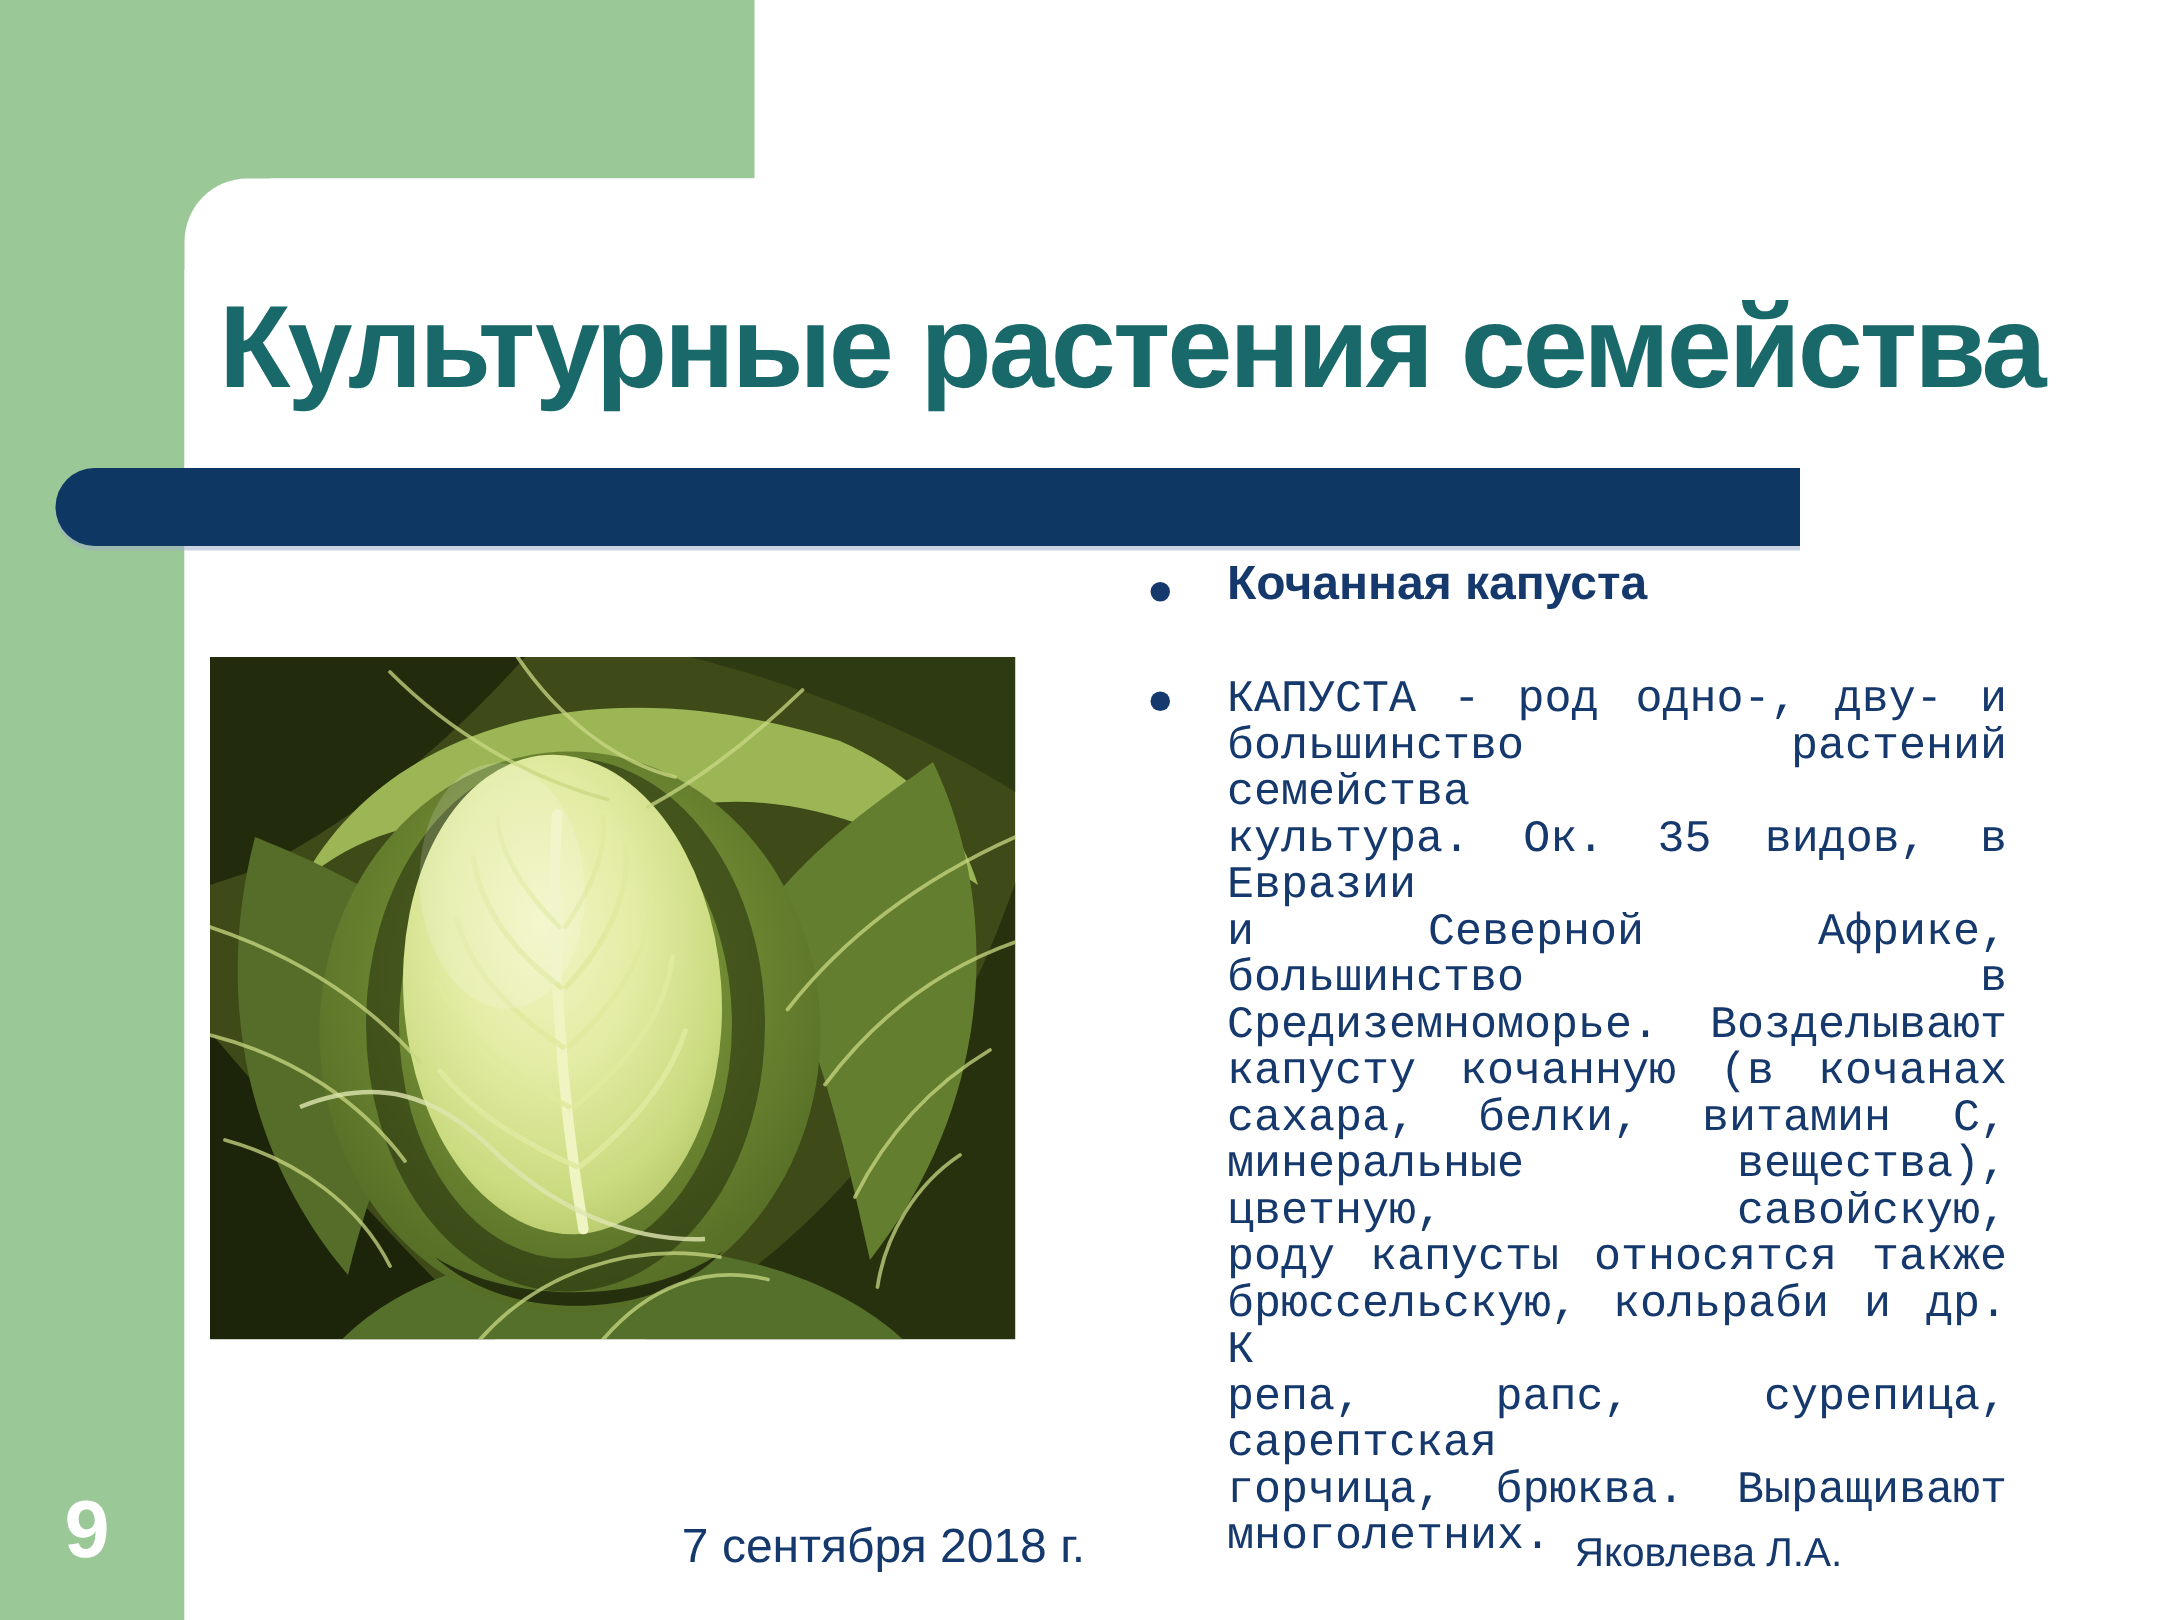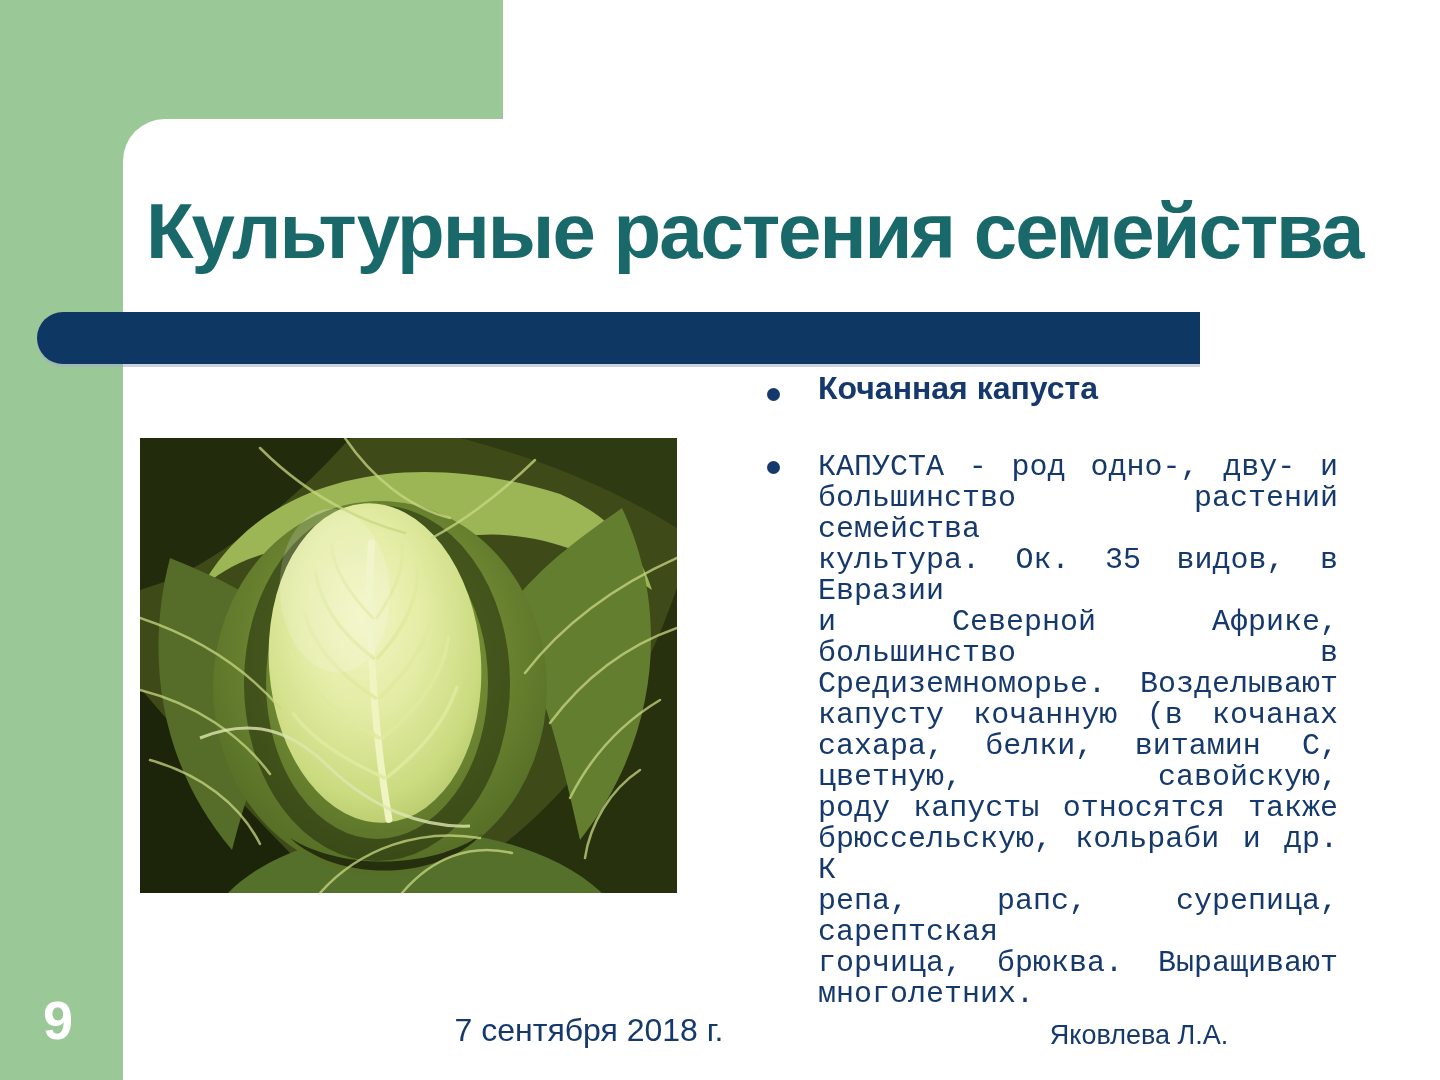--- a/index.html
+++ b/index.html
@@ -146,20 +146,21 @@
   <div class="abs dot b2-dot"></div>
   <div class="abs b2" id="b2-lines">
       <div class="jline">КАПУСТА - род одно-, дву- и</div>
       <div class="jline">большинство растений семейства</div>
       <div class="jline">культура. Ок. 35 видов, в Евразии</div>
       <div class="jline">и Северной Африке,</div>
       <div class="jline">большинство в</div>
       <div class="jline">Средиземноморье. Возделывают</div>
       <div class="jline">капусту кочанную (в кочанах</div>
       <div class="jline">сахара, белки, витамин С,</div>
+      <div class="jline">минеральные вещества),</div>
       <div class="jline">цветную, савойскую,</div>
       <div class="jline">роду капусты относятся также</div>
       <div class="jline">брюссельскую, кольраби и др. К</div>
       <div class="jline">репа, рапс, сурепица, сарептская</div>
       <div class="jline">горчица, брюква. Выращивают</div>
       <div class="jline last">многолетних.</div>
     </div>
 
   <div class="abs footer-date">7 сентября 2018 г.</div>
   <div class="abs footer-author">Яковлева Л.А.</div>

